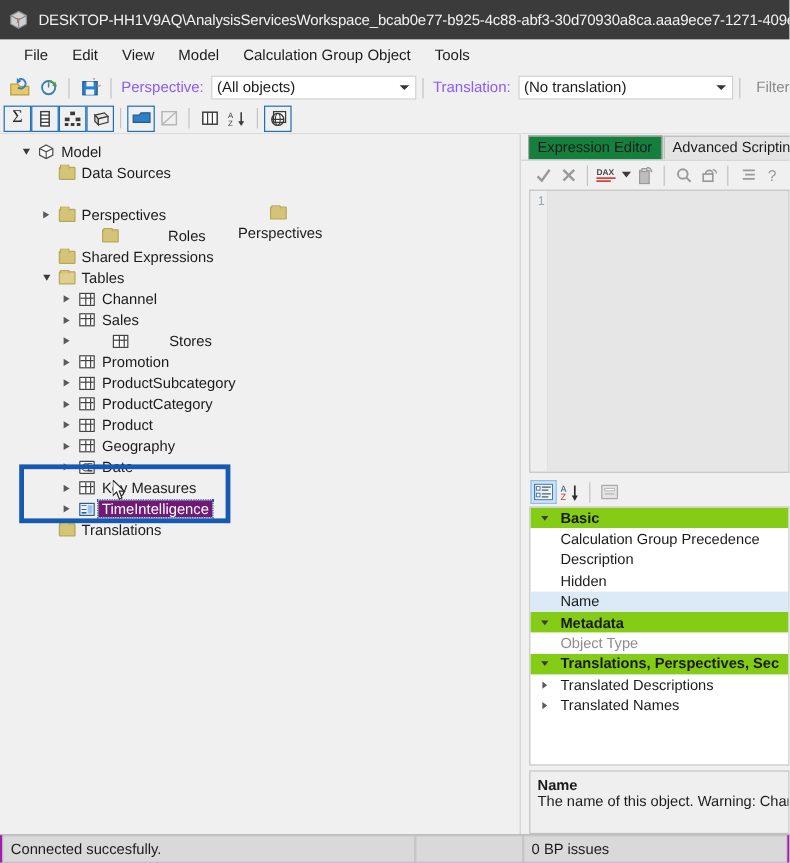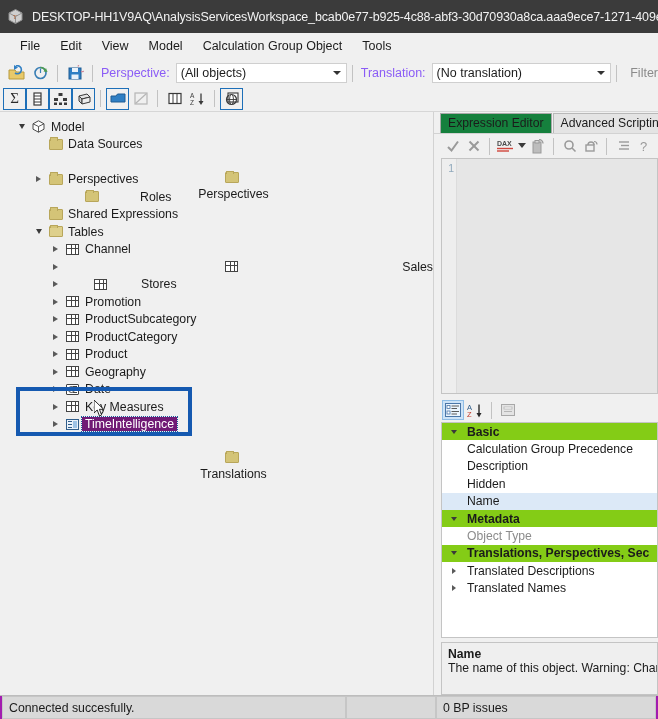--- a/index.html
+++ b/index.html
@@ -616,21 +616,21 @@
           </div>
           <div class="tnode" style="padding-left: 34px;">
             <span class="tw">
               <span class="chev"></span>
             </span>
             <span class="ticon">
               <span class="gridicon"></span>
             </span>
             <span class="tlabel">Channel</span>
           </div>
-          <div class="tnode" style="padding-left: 34px; justify-content: space-between;">
+          <div class="tnode" style="padding-left: 34px;">
             <span class="tw">
               <span class="chev"></span>
             </span>
             <span class="ticon">
               <span class="gridicon"></span>
             </span>
             <span class="tlabel">Sales</span>
           </div>
           <div class="tnode" style="padding-left: 34px; gap: 28px;">
             <span class="tw">
@@ -706,21 +706,21 @@
           </div>
           <div class="tnode" style="padding-left: 34px;">
             <span class="tw">
               <span class="chev"></span>
             </span>
             <span class="ticon">
               <span class="calcicon"></span>
             </span>
             <span class="tlabel selected">TimeIntelligence</span>
           </div>
-          <div class="tnode" style="padding-left: 17px; flex-direction: column;">
+          <div class="tnode" style="padding-left: 17px;">
             <span class="tw"></span>
             <span class="ticon">
               <span class="folder"></span>
             </span>
             <span class="tlabel">Translations</span>
           </div>
         </div>
 
       <div class="annot" style="left:16px; top:275px; width:176px; height:49px;"></div>
 

